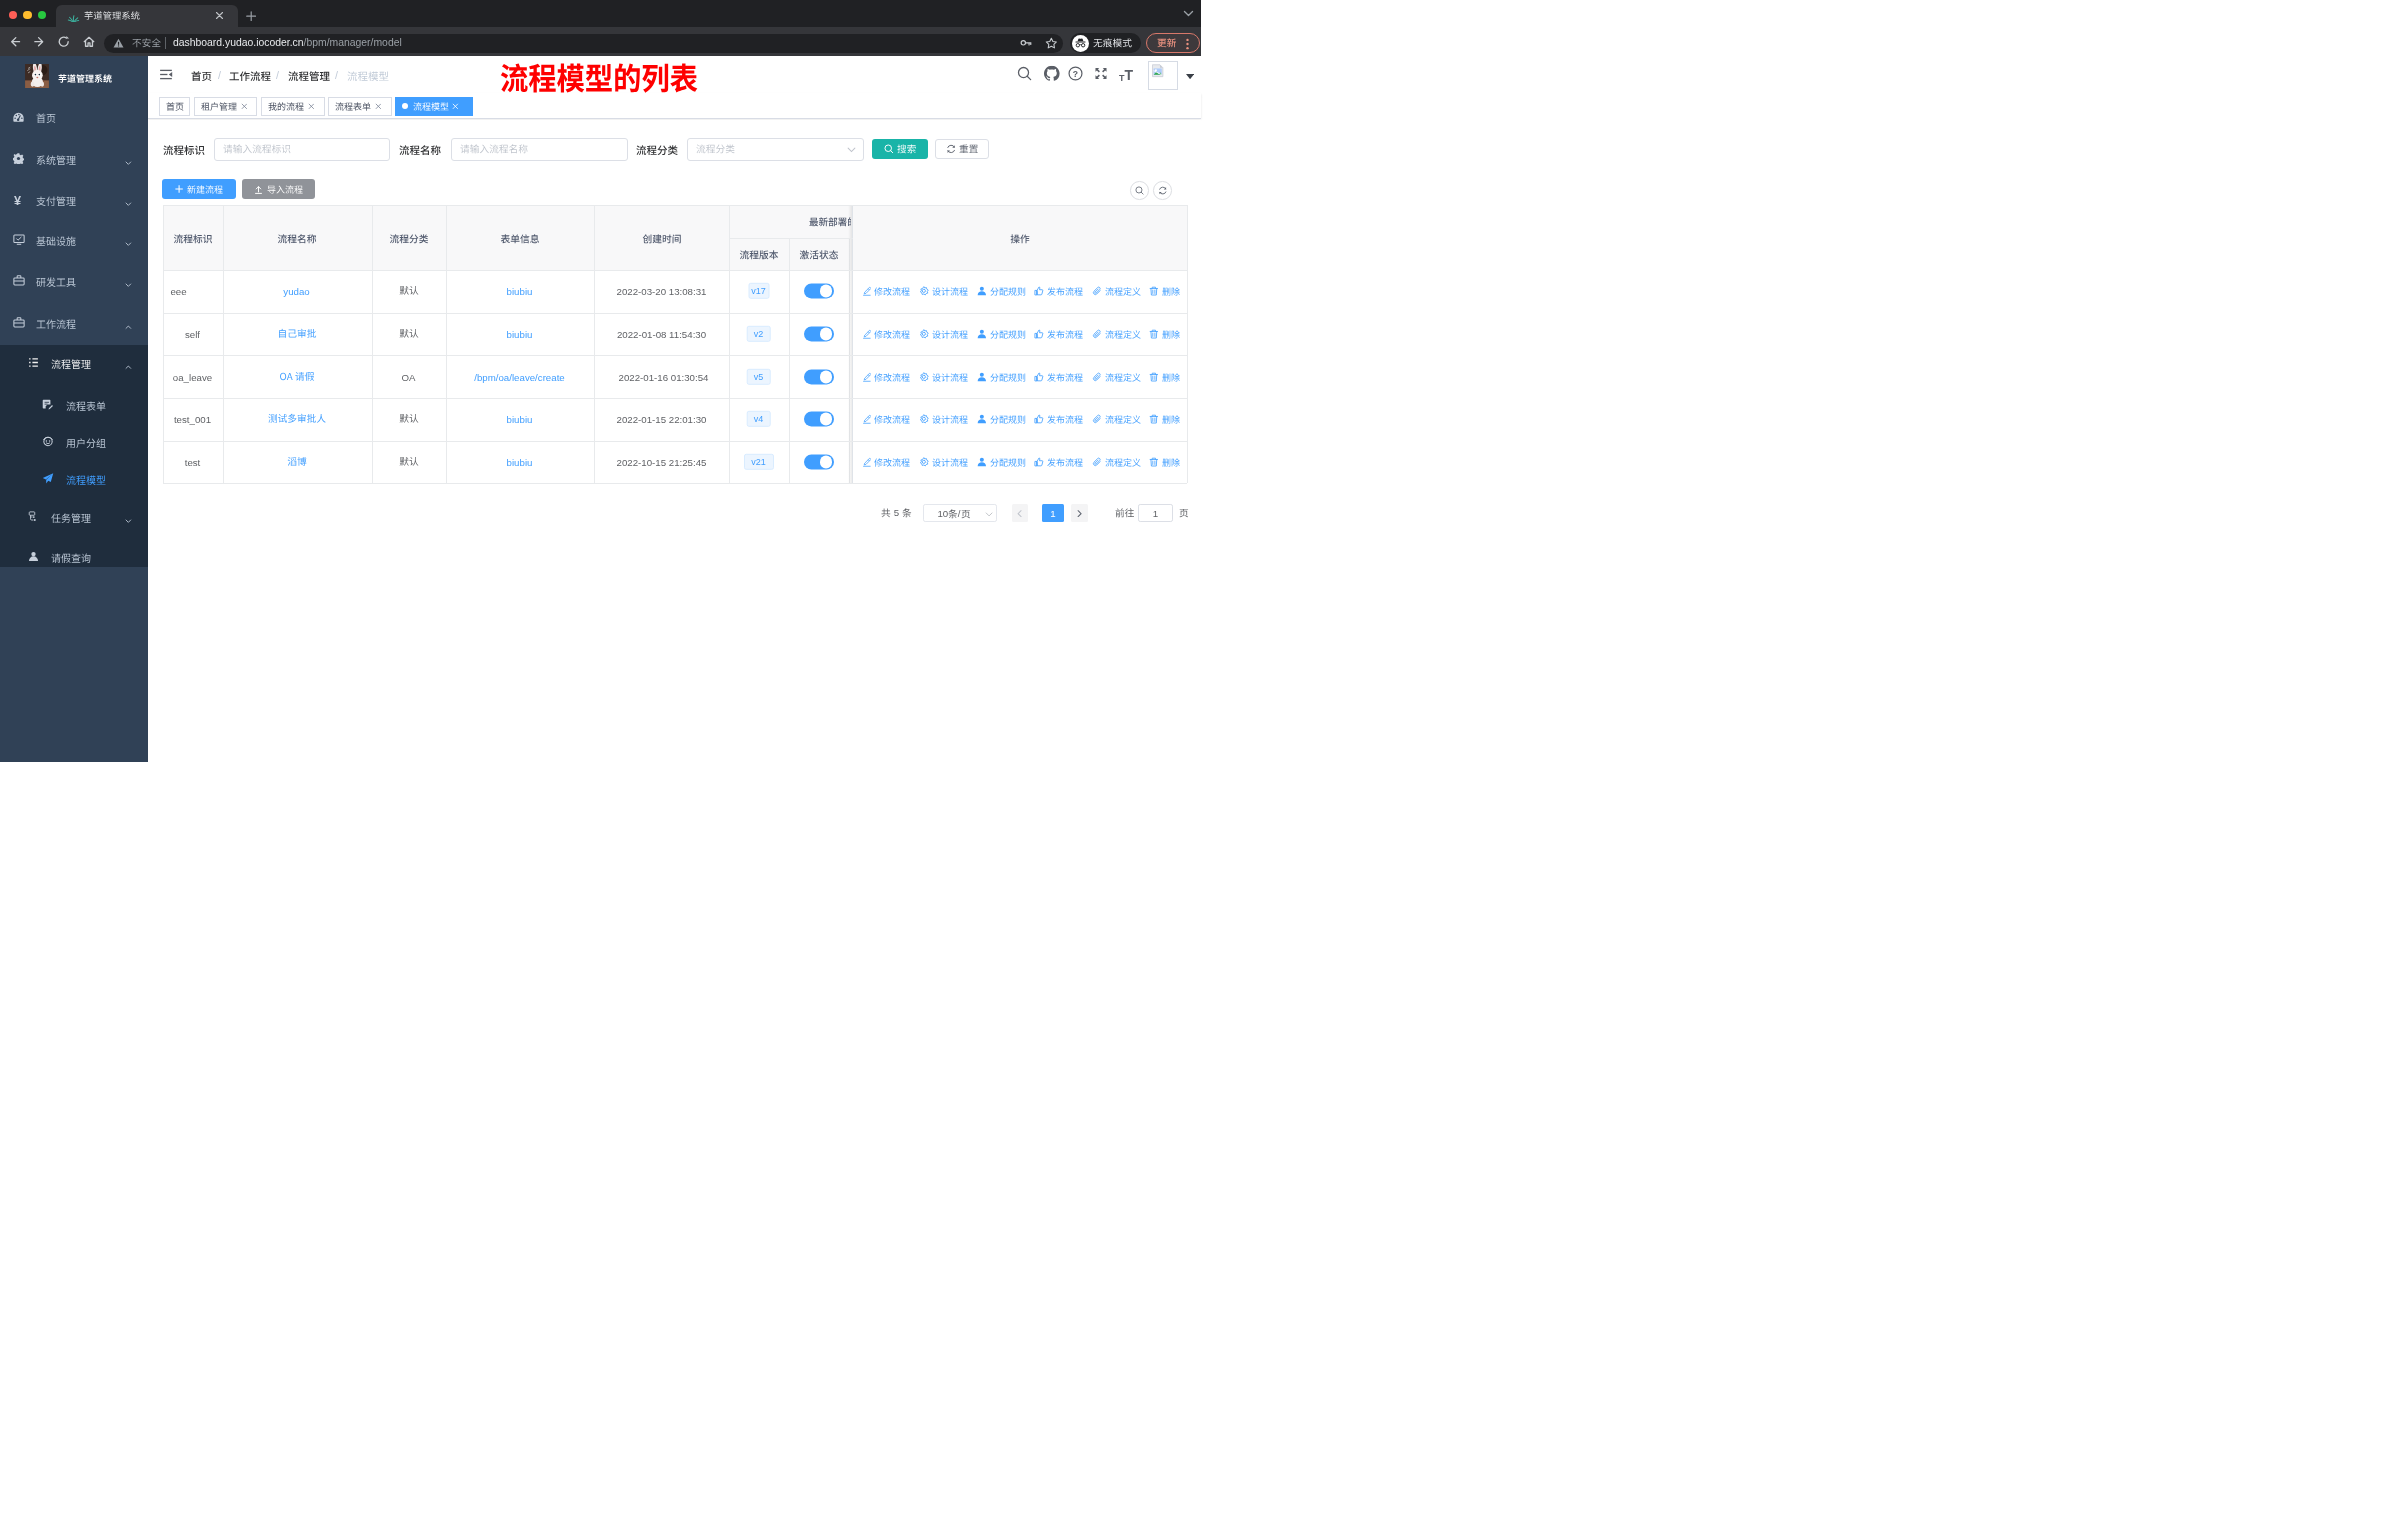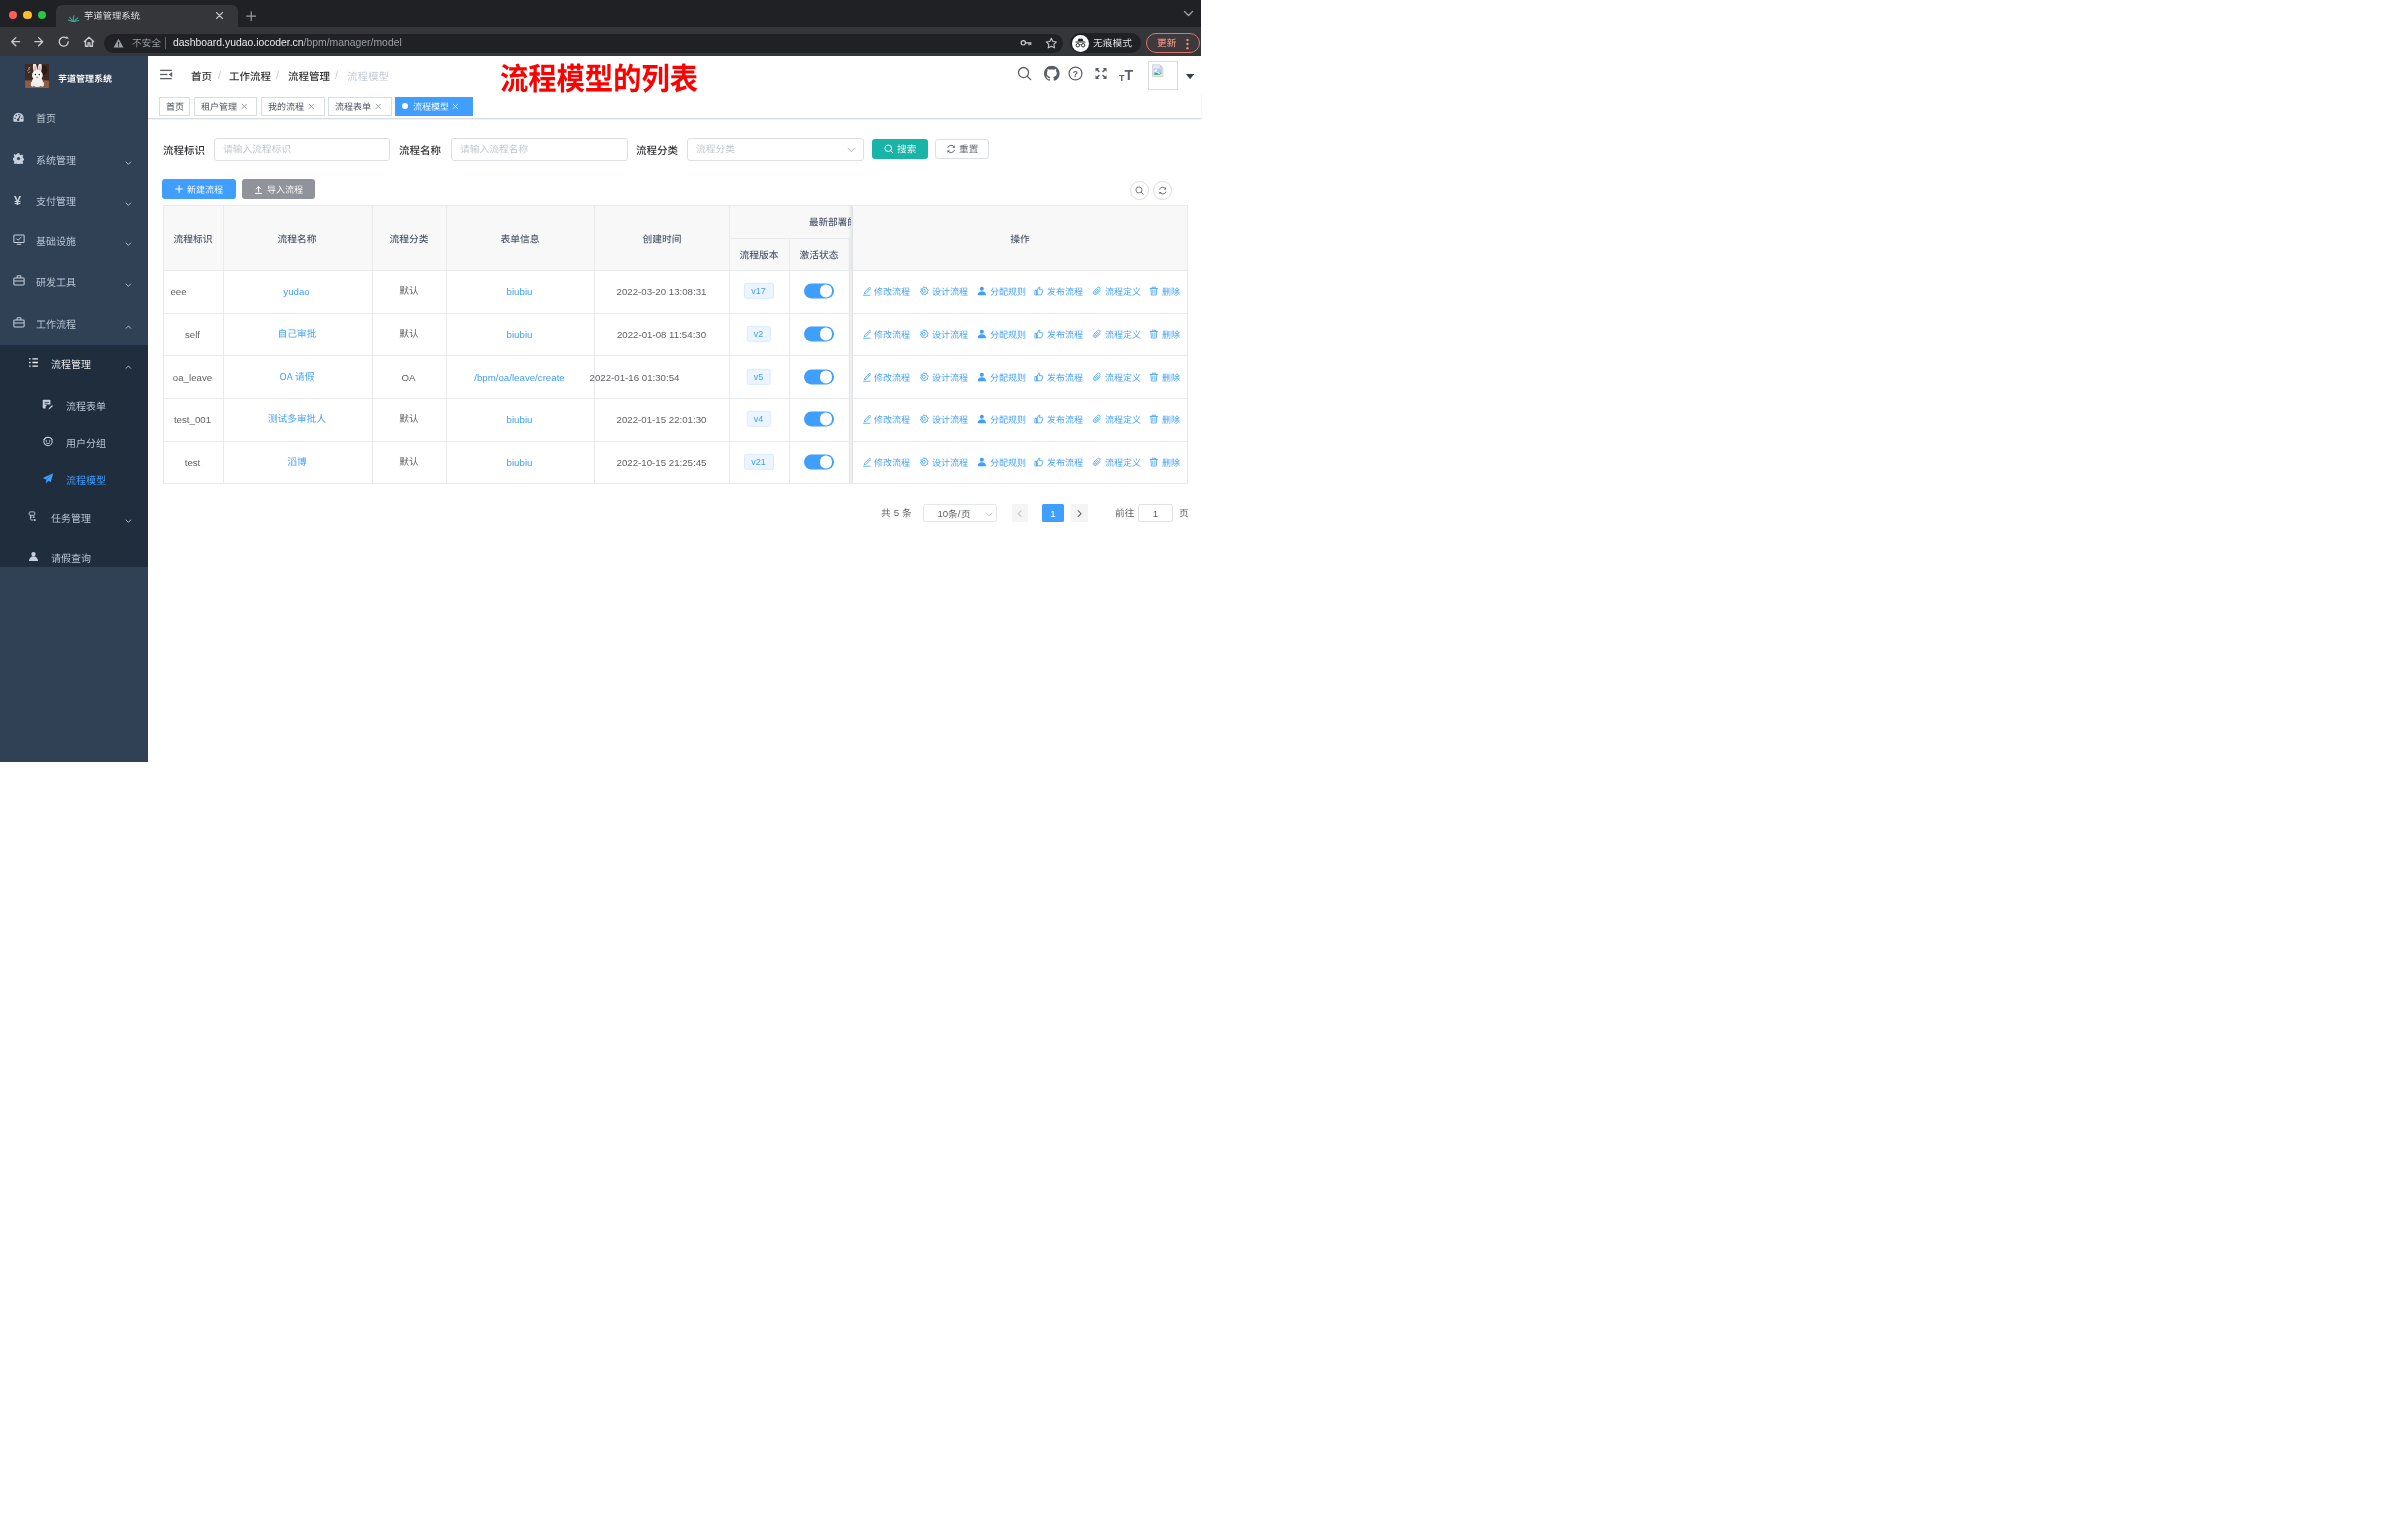--- a/index.html
+++ b/index.html
@@ -1109,21 +1109,21 @@
         </svg></span>
     <span class="td" style="left:16px;top:86px">eee</span>
       <span class="td lk" style="left:134px;top:86px">yudao</span>
       <span class="td" style="left:246px;top:86px"><svg class="zh" style="width:19.4px;height:9.7px;" viewBox="0 -880 2000 1000" preserveAspectRatio="none">
           <g transform="scale(1,-1)">
             <use href="#s39" fill="currentColor"></use>
           </g>
         </svg></span>
       <span class="td lk" style="left:357px;top:86px">biubiu</span>
       <span class="td" style="left:499px;top:86px">2022-03-20 13:08:31</span>
-      <span class="vtag" style="left:596px;top:86px;width:30px">v17</span>
+      <span class="vtag" style="left:596px;top:86px;width:21px">v17</span>
       <span class="sw" style="left:656px;top:86px">
         <i></i>
       </span>
     <div class="acts" style="top:86px">
         <svg class="ai" width="9.7" height="10.4" viewBox="0 0 14 14">
           <use href="#i-pen"></use>
         </svg>
         <span class="at"><svg class="zh" style="width:36px;height:9px;" viewBox="0 -880 4000 1000" preserveAspectRatio="none">
             <g transform="scale(1,-1)">
               <use href="#s40" fill="currentColor"></use>
@@ -1238,21 +1238,21 @@
         </svg>
       </div>
     <span class="td" style="left:30px;top:172px">oa_leave</span>
       <span class="td lk" style="left:134px;top:172px"><svg class="zh" style="width:35px;height:9.7px;" viewBox="0 -880 3574 1000" preserveAspectRatio="none">
           <g transform="scale(1,-1)">
             <use href="#s47" fill="currentColor"></use>
           </g>
         </svg></span>
       <span class="td" style="left:246px;top:172px">OA</span>
       <span class="td lk" style="left:357px;top:172px">/bpm/oa/leave/create</span>
-      <span class="td" style="left:472px;top:172px">2022-01-16 01:30:54</span>
+      <span class="td" style="left:501px;top:172px">2022-01-16 01:30:54</span>
       <span class="vtag" style="left:596px;top:172px;width:24.6px">v5</span>
       <span class="sw" style="left:656px;top:172px">
         <i></i>
       </span>
     <div class="acts" style="top:172px">
         <svg class="ai" width="9.7" height="10.4" viewBox="0 0 14 14">
           <use href="#i-pen"></use>
         </svg>
         <span class="at"><svg class="zh" style="width:36px;height:9px;" viewBox="0 -880 4000 1000" preserveAspectRatio="none">
             <g transform="scale(1,-1)">

